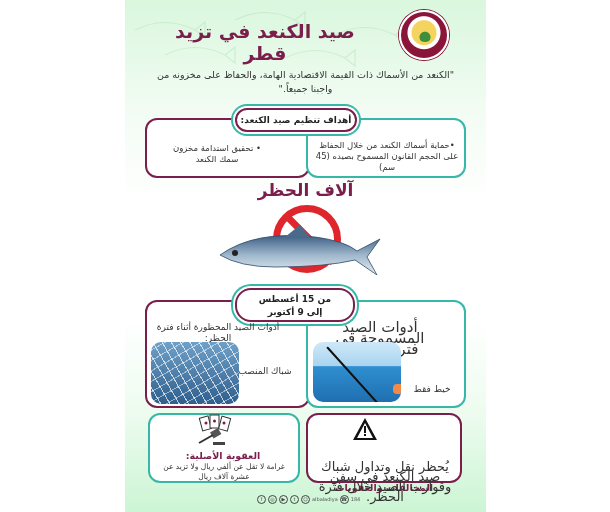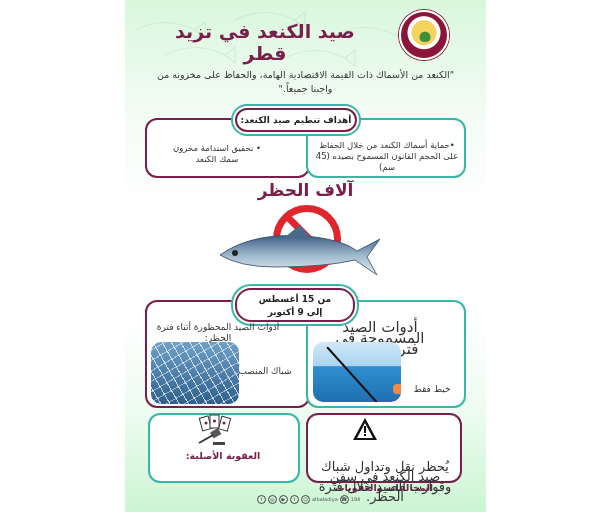--- a/index.html
+++ b/index.html
@@ -158,20 +158,21 @@
     <g fill="#8a1538">
         <circle cx="11" cy="9" r="1.5"></circle>
         <circle cx="19.5" cy="7" r="1.5"></circle>
         <circle cx="29" cy="9" r="1.5"></circle>
       </g>
     <rect x="16" y="16" width="9" height="7" fill="#555" transform="rotate(-30 20 19)"></rect>
     <line x1="4" y1="29" x2="18" y2="21" stroke="#333" stroke-width="2"></line>
     <rect x="18" y="28" width="12" height="3" fill="#444"></rect>
   </svg>
   <div class="txt center maroon" style="left:28px; top:450px; width:140px; font-size:9.5px; font-weight:bold; color:#7a1e4b;text-align:center;">العقوبة الأصلية:</div>
+  <div class="txt center" style="left:30px; top:462px; width:138px; font-size:7.5px; line-height:10px;">غرامة لا تقل عن ألفي ريال ولا تزيد عن عشرة آلاف ريال</div>
 
   <div class="warn">
     <div class="warn-inner"></div>
       <div class="warn-mark"></div>
       <div class="warn-dot"></div>
   </div>
   <div class="txt center maroon" style="left:188px; top:450px; width:142px; font-size:9.5px; font-weight:bold; color:#7a1e4b;margin-top:32px;">المخالفات والعقوبات</div>
   <div class="txt center" style="left:190px; top:462px; width:140px; font-size:13px; line-height:10px;">يُحظر نقل وتداول شباك صيد الكنعد في سفن وقوارب الصيد خلال فترة الحظر.</div>
 </div>
 

